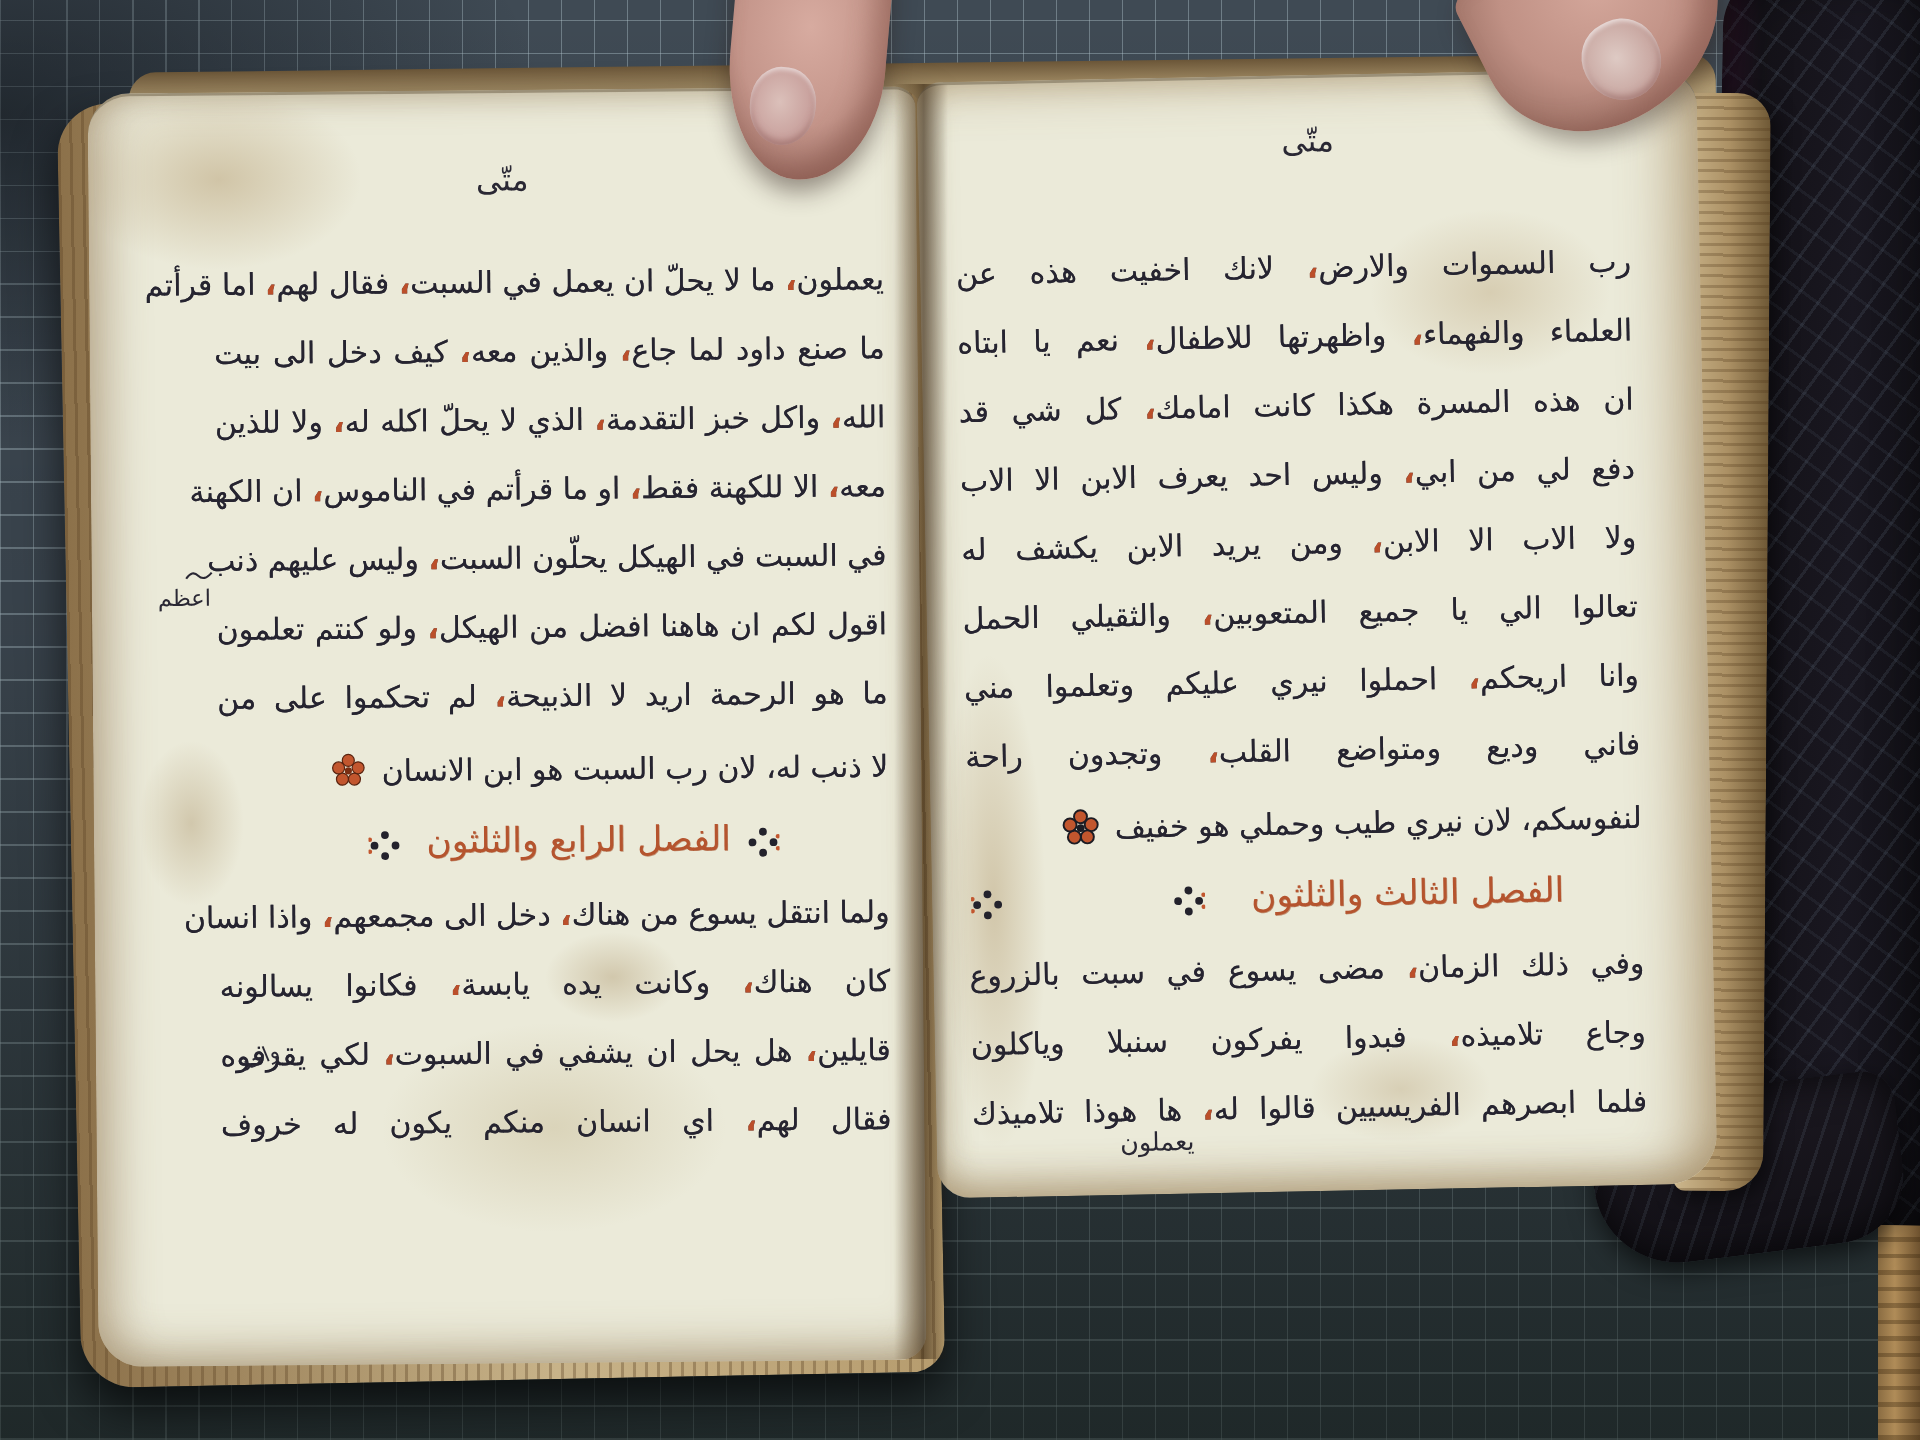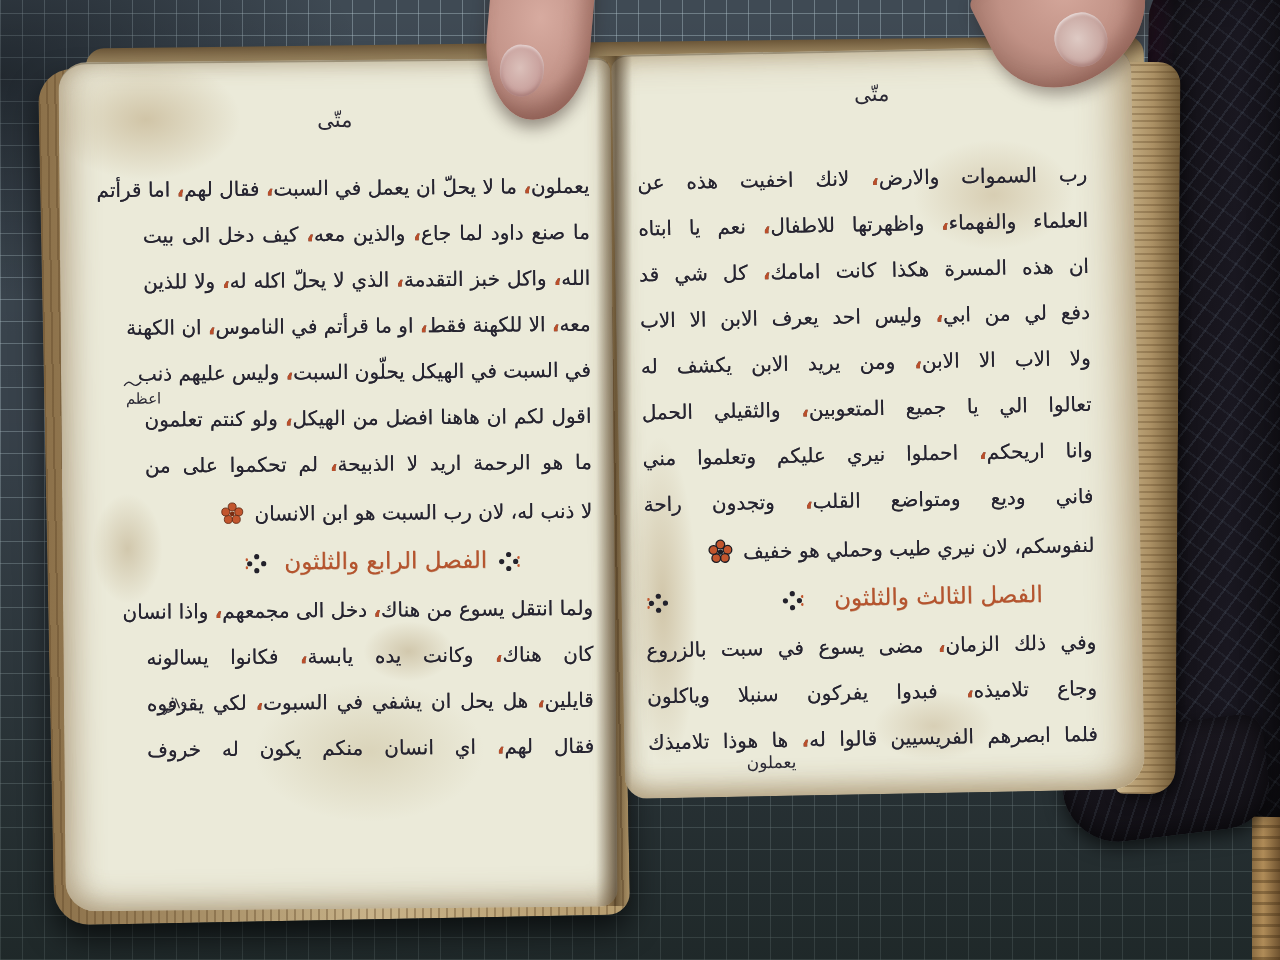--- a/index.html
+++ b/index.html
@@ -83,21 +83,21 @@
   .ms-line-flex{display:flex;align-items:center;gap:10px;height:46px;font-size:20px;
     text-shadow:0 0 .4px rgba(30,30,45,.8);}
   .ms-line-flex span{white-space:nowrap;}
   .page-header{position:absolute;top:30px;width:100%;text-align:center;
     font-size:21px;color:#2a2834;}
   .page-left .page-header{top:46px;}
   .heading-row{position:relative;height:54px;}
   .rubric{position:absolute;font-size:23px;color:#b5542e;text-align:center;
     text-shadow:.4px .4px 0 rgba(150,60,20,.5);white-space:nowrap;}
   .orn{position:absolute;}
-  .margin-note{position:absolute;left:44px;top:316px;width:56px;text-align:right;
+  .margin-note{position:absolute;left:44px;top:316px;width:56px;text-align:left;
     font-size:15px;color:#2a2834;direction:rtl;}
   .margin-note svg{display:block;margin:0 auto 2px auto;}
   .supralinear{position:absolute;left:96px;top:634px;font-size:14px;color:#2a2834;
     transform:rotate(-22deg);direction:rtl;}
   .catchword{position:absolute;left:112px;top:698px;width:70px;text-align:center;
     font-size:17px;color:#2a2834;direction:rtl;}
 
   
   .finger{position:absolute;z-index:9;}
   .finger-center{left:486px;top:-26px;width:104px;height:146px;transform:rotate(5deg);

